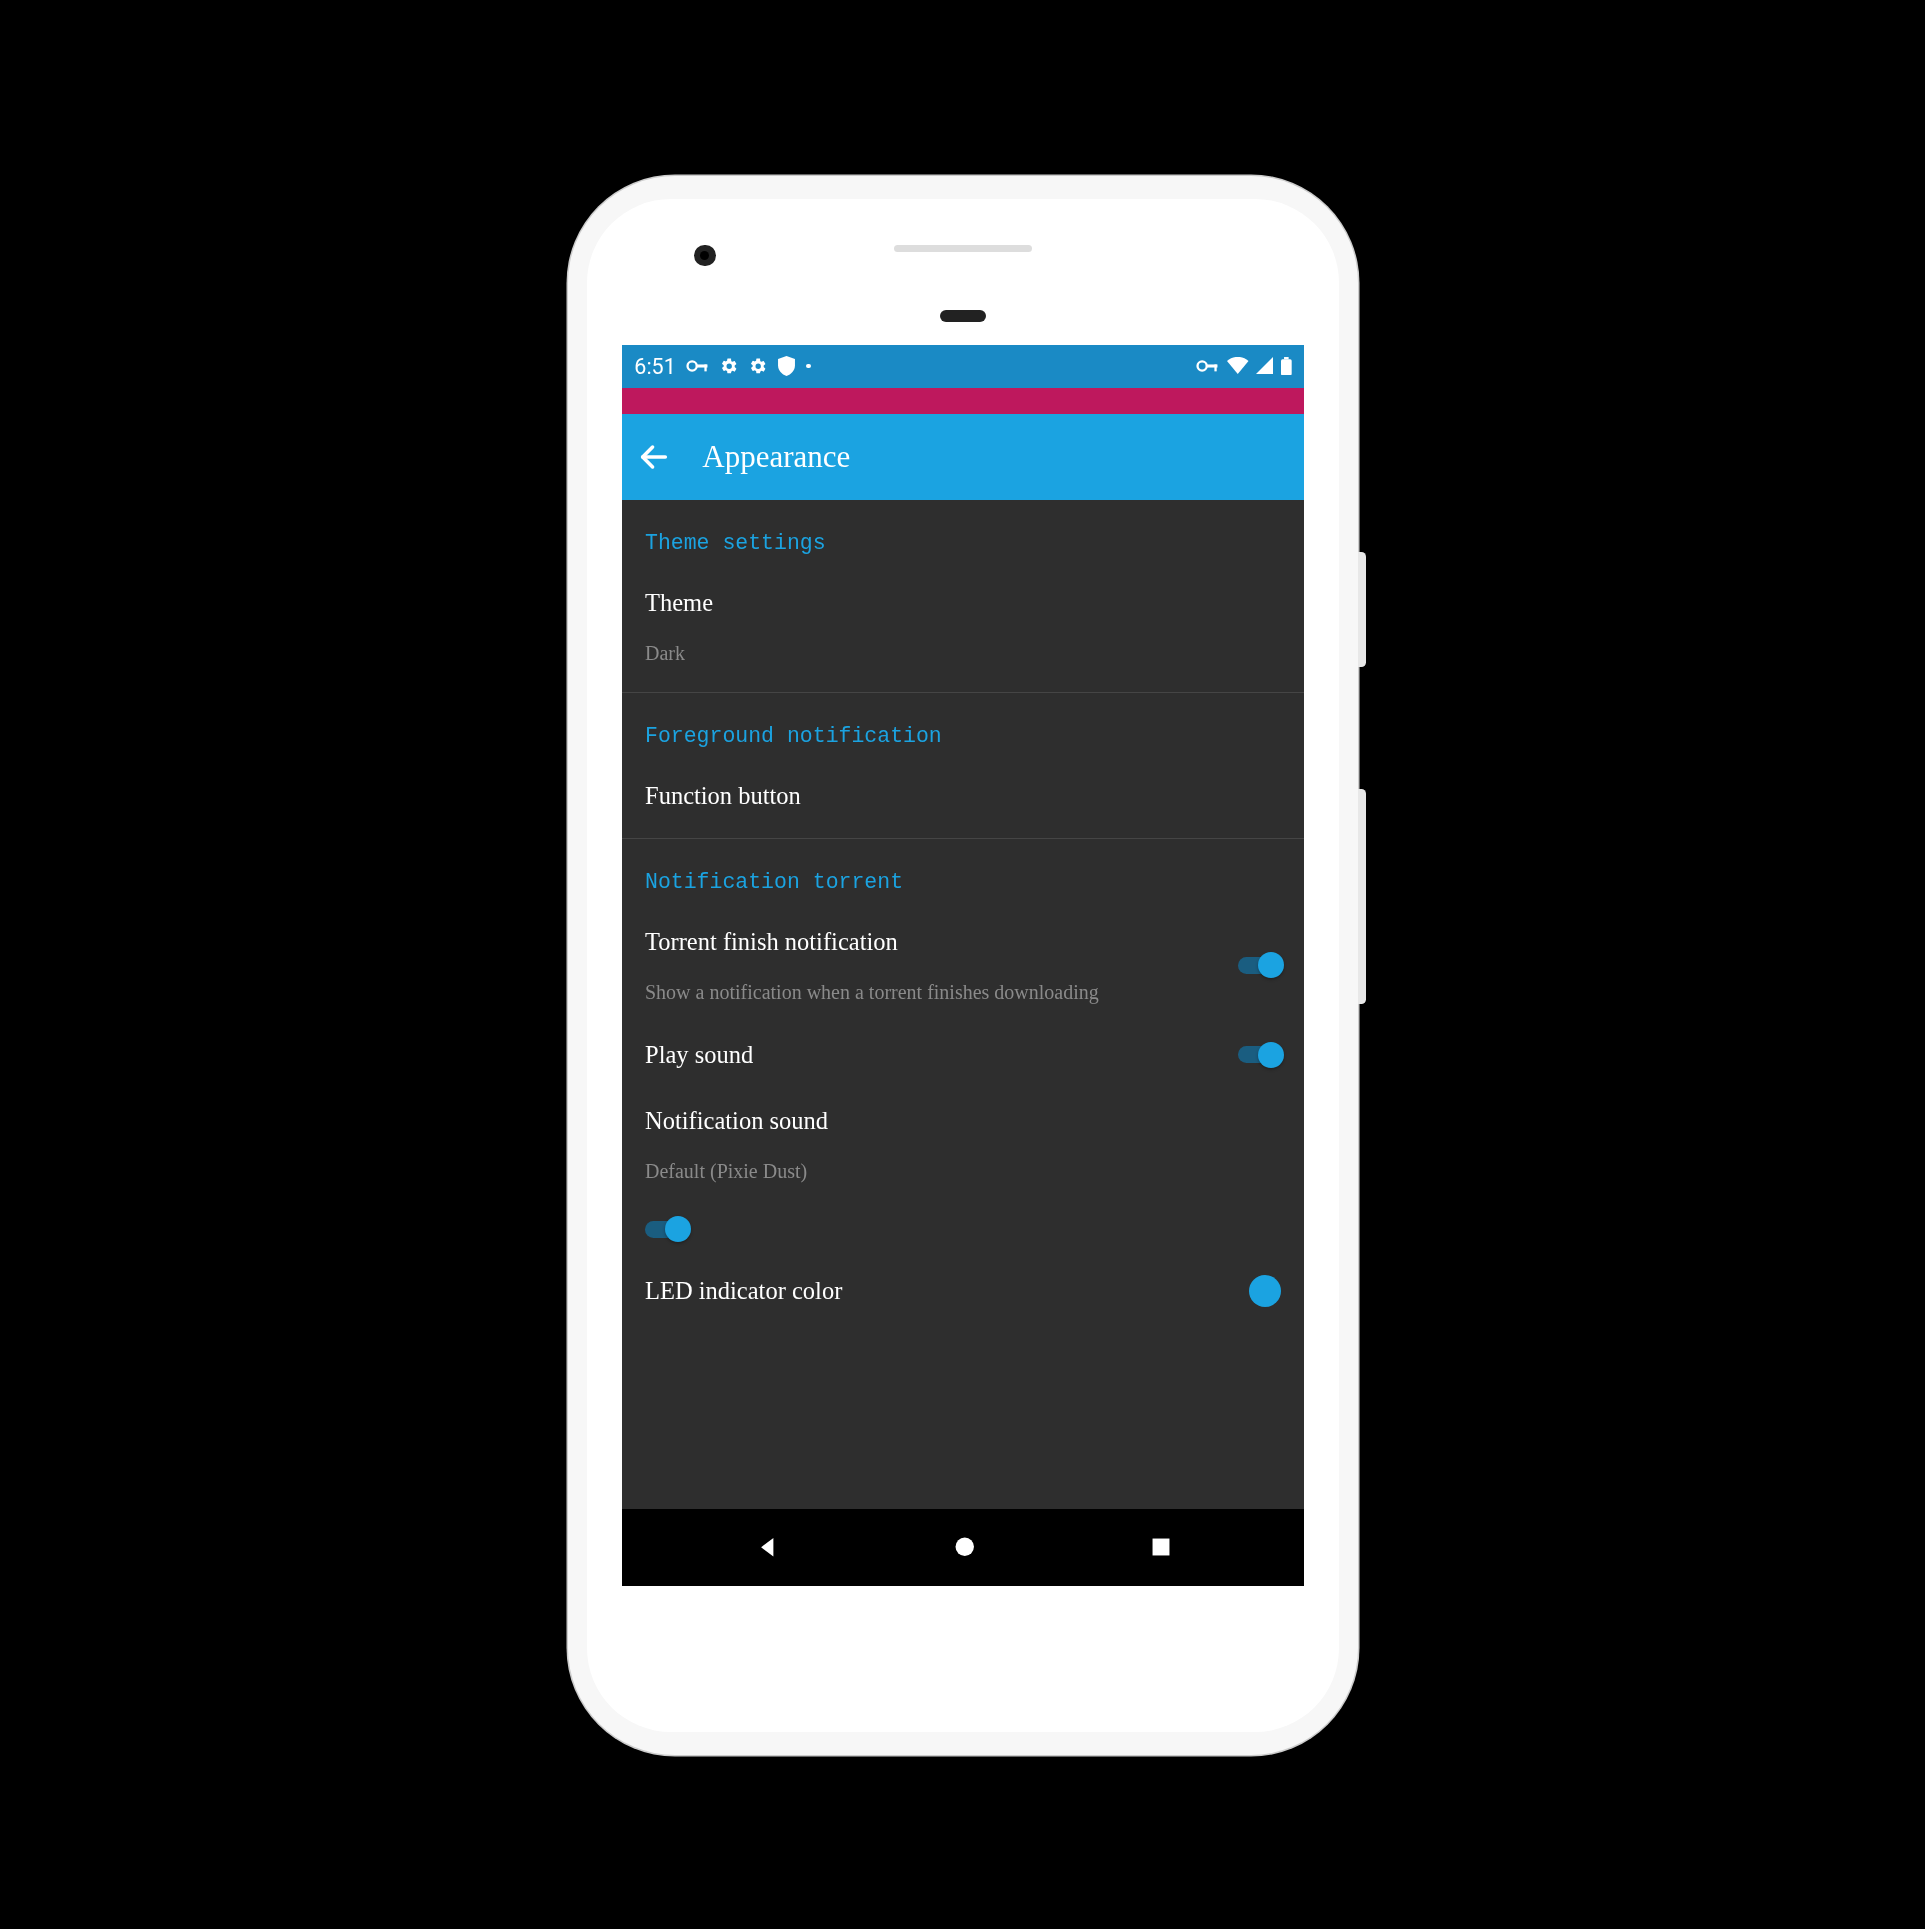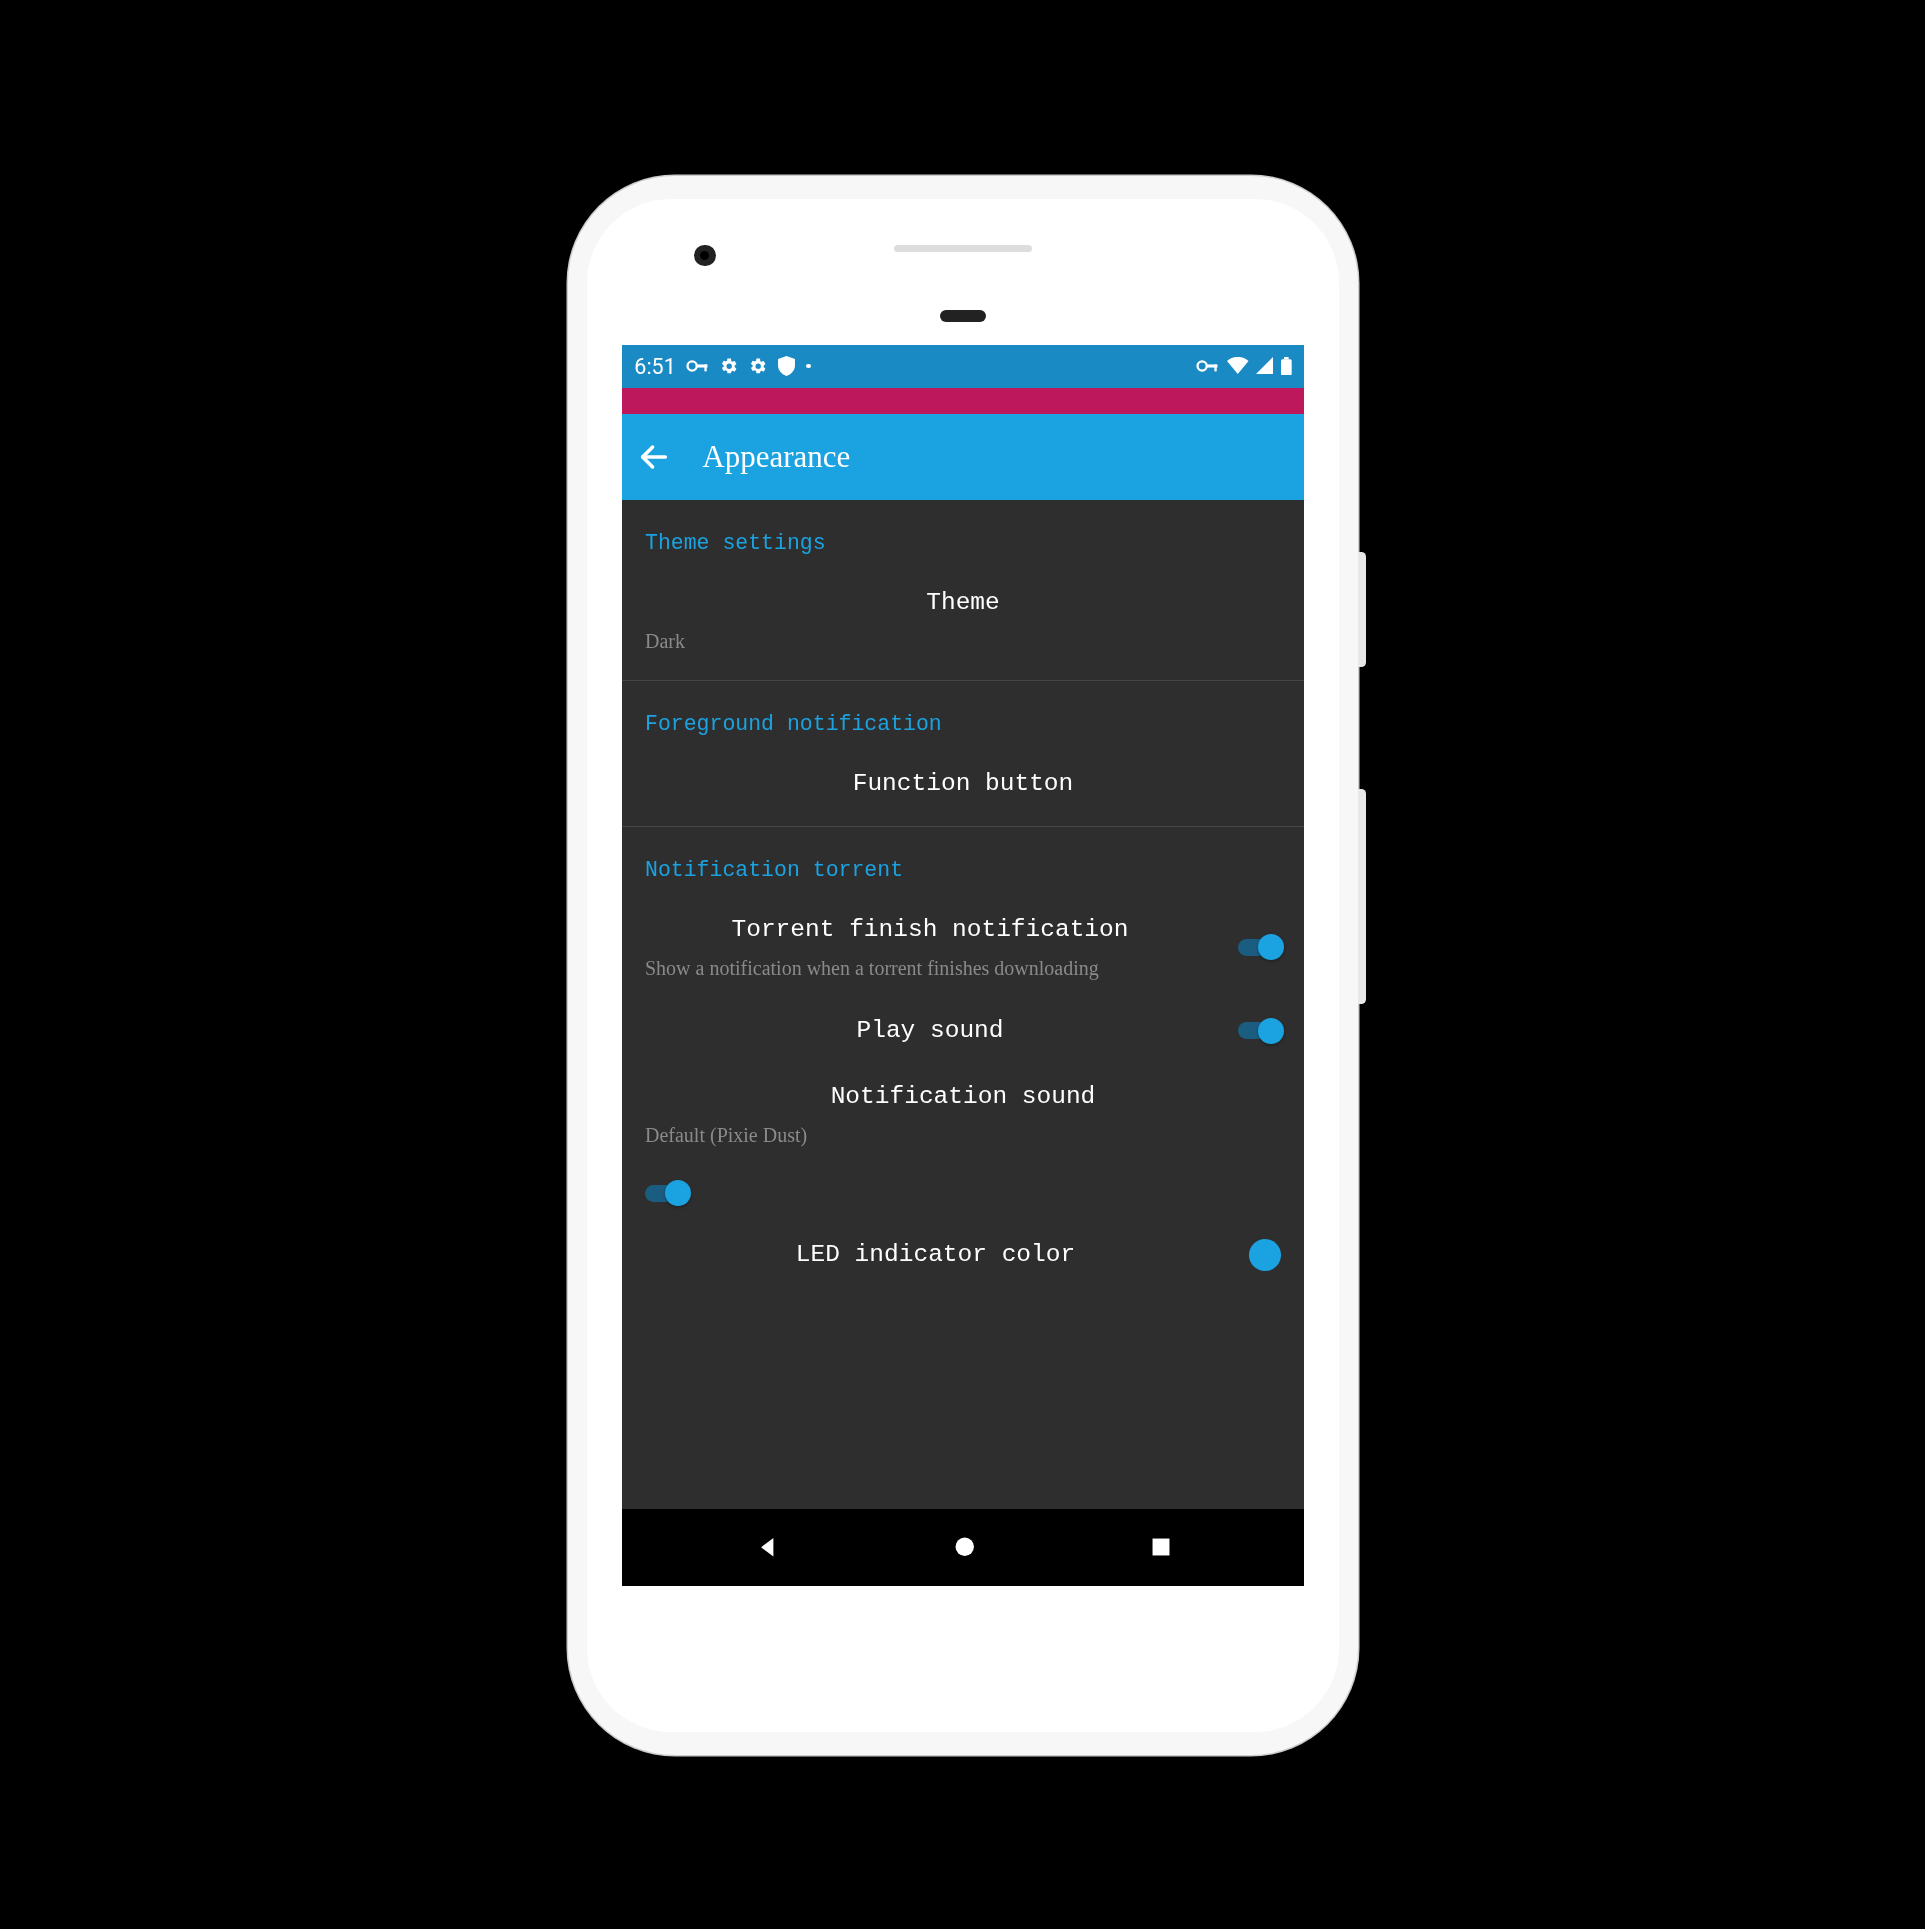--- a/index.html
+++ b/index.html
@@ -141,28 +141,27 @@
     padding: 17px 23px;
     display: flex;
     align-items: center;
     justify-content: space-between;
     gap: 23px;
   }
   .row-text { flex: 1; }
   .row-title {
     color: #fff;
     font-size: 24.5px;
-    font-family: Liberation Mono, monospace;
+    font-family: Liberation Serif, serif;
     line-height: 1.3;
-    text-align: center;
   }
   .row-sub {
     color: #8a8a8a;
     font-size: 20px;
-    margin-top: 9px;
+    margin-top: 21px;
     font-family: Georgia, serif;
     line-height: 1.3;
   }
   .divider {
     height: 0.8px;
     background: #454545;
     margin: 9.2px 0 0 0;
   }
   .switch {
     width: 43px;

